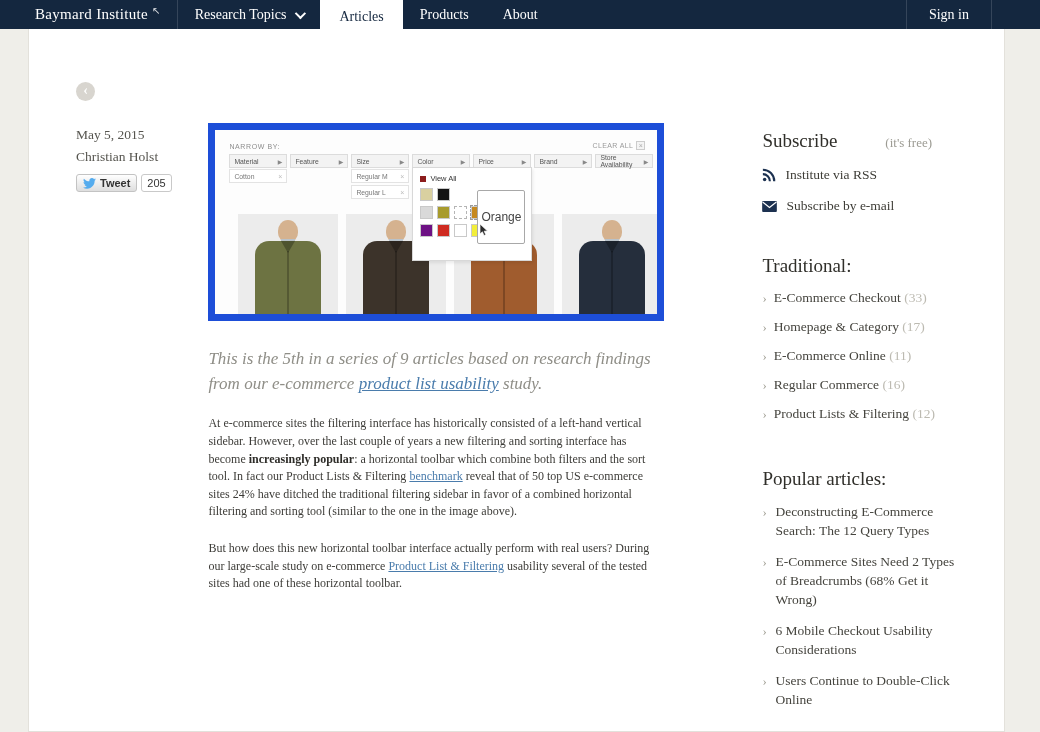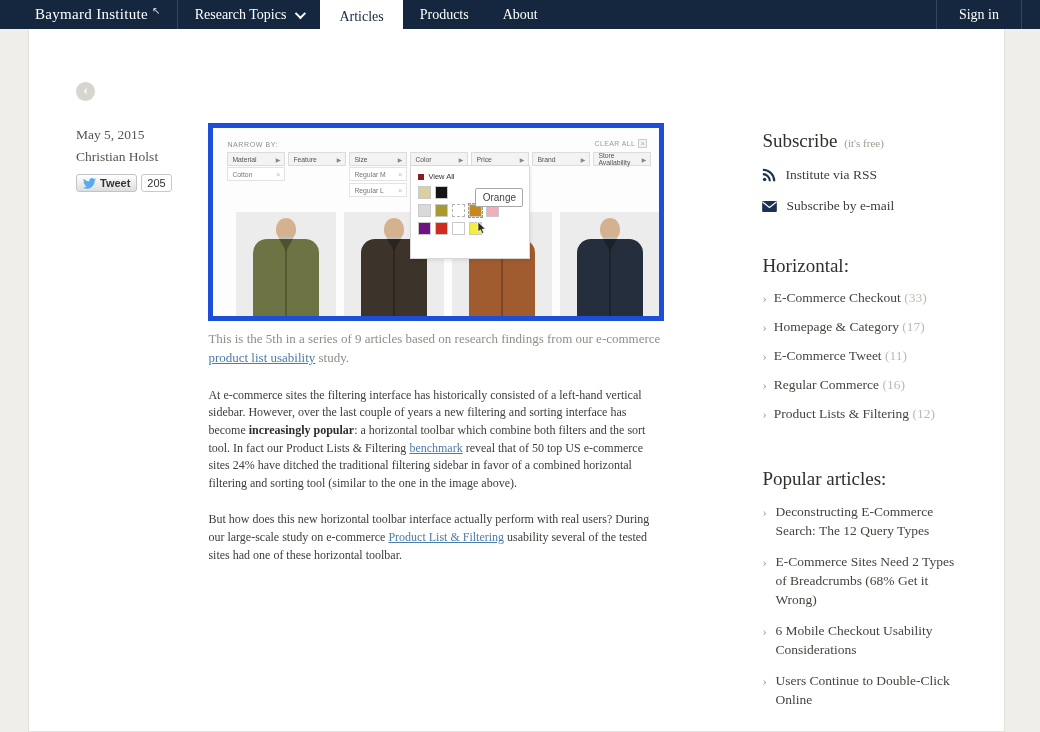--- a/index.html
+++ b/index.html
@@ -5,79 +5,79 @@
   * { margin:0; padding:0; box-sizing:border-box; }
   html,body { width:1040px; height:732px; overflow:hidden; background:#efeee9; font-family:"Liberation Serif", serif; }
 
   
   .nav { height:29px; background:#14273f; display:flex; align-items:stretch; color:#fff; font-size:14px; position:relative; z-index:5; }
   .brand { display:flex; align-items:center; gap:4px; padding:0 16px 0 35px; font-size:15px; letter-spacing:.3px; border-right:1px solid rgba(255,255,255,.14); cursor:pointer; }
   .logo-mark { font-size:10px; transform:translateY(-4px); opacity:.9; }
   .nav-item { display:flex; align-items:center; gap:7px; padding:0 17px; cursor:pointer;text-align:center; }
   .nav-item.active { background:#fff; color:#14273f; height:33px; padding:0 19px; }
   .chev-down { width:8px; height:8px; border-right:2px solid #fff; border-bottom:2px solid #fff; transform:rotate(45deg) translateY(-2px); margin-left:2px; }
-  .signin { margin-left:auto; margin-right:18px; display:flex; align-items:center; padding:0 22px; border-left:1px solid rgba(255,255,255,.14); border-right:1px solid rgba(255,255,255,.14); cursor:pointer; }
+  .signin { margin-left:auto; margin-right:48px; display:flex; align-items:center; padding:0 22px; border-left:1px solid rgba(255,255,255,.14); border-right:1px solid rgba(255,255,255,.14); cursor:pointer; }
 
   
   .sheet { width:977px; margin-left:28px; background:#fff; border:1px solid #e3e1db; border-top:none; height:703px; padding:40px 0 0 47px; position:relative; }
 
   .title-row { display:flex; gap:11px; margin-bottom:22px; }
   .back-btn { width:19px; height:19px; border-radius:50%; background:#d8d5cf; color:#fdfdfc; text-align:center; font:bold 14px/18px "Liberation Serif",serif; margin-top:13px; cursor:pointer; flex:none; }
   h1 { font-weight:600; font-size:29px; line-height:1.34; color:#1e1e1b; width:585px; }
 
   .columns { display:flex; }
   .meta-col { width:137px; font-size:13.5px; color:#55544e; padding-top:4px; }
   .meta-col .date { margin-bottom:6px;font-family:Liberation Serif, serif; }
   .meta-col .author { margin-bottom:9px; }
 
   
   .tweet-wrap { display:flex; align-items:center; gap:4px; font-family:"Liberation Sans",sans-serif; }
   .tweet-btn { display:inline-flex; align-items:center; gap:4px; background:linear-gradient(#ffffff,#dedede); border:1px solid #c3c3c3; border-radius:3px; padding:2px 6px; font-size:11px; font-weight:bold; color:#333; cursor:pointer; }
   .tweet-count { border:1px solid #c9c9c9; border-radius:3px; background:#fff; padding:2px 5px; font-size:11px; color:#333; }
 
   
   .article-col { width:458px; }
-  .figure { width:456px; height:198px; border:5px solid #1d4ed8; background:#fdfdfd; position:relative; font-family:"Liberation Sans",sans-serif; overflow:hidden; }
+  .figure { width:456px; height:198px; border:7px solid #1d4ed8; background:#fdfdfd; position:relative; font-family:"Liberation Sans",sans-serif; overflow:hidden; }
   .narrowby { position:absolute; top:13px; left:14px; font-size:7px; letter-spacing:.6px; color:#8e8e8e; }
   .clearall { position:absolute; top:11px; right:12px; font-size:7px; letter-spacing:.4px; color:#9a9a9a; display:flex; align-items:center; gap:3px; }
   .clearall .xbox { width:9px; height:9px; border:1px solid #ccc; color:#aaa; font-size:7px; line-height:7px; text-align:center; background:#f4f4f4; }
   .filterrow { position:absolute; top:24px; left:14px; display:flex; gap:3px; }
   .fbtn { width:58px; height:14px; background:#f3f3f3; border:1px solid #dcdcdc; font-size:6.8px; color:#555; display:flex; align-items:center; justify-content:space-between; padding:0 4px; }
   .fbtn .arr { color:#888; font-size:6px; }
   .applied { position:absolute; width:58px; height:14px; background:#fff; border:1px solid #e3e3e3; font-size:6.8px; color:#777; display:flex; align-items:center; justify-content:space-between; padding:0 4px; }
   .applied .xx { color:#bbb; font-size:7px; }
   .ap-cotton { left:14px; top:39px; }
   .ap-sizem { left:136px; top:39px; }
   .ap-sizel { left:136px; top:55px; }
   .color-panel { position:absolute; left:197px; top:37px; width:120px; height:94px; background:#fff; border:1px solid #d8d8d8; box-shadow:1px 2px 3px rgba(0,0,0,.08); z-index:2; padding:6px 7px; }
   .viewall { display:flex; align-items:center; gap:4px; font-size:7.5px; color:#333; }
   .viewall .vsq { width:6px; height:6px; background:#8c1d1d; }
   .srow { display:flex; gap:4px; margin-top:5px; }
   .sw { width:13px; height:13px; border:1px solid #c9c9c9; }
   .srow2 .sw:nth-of-type(3) { border:1px dashed #b5b5b5; }
   .srow2 .sw:nth-of-type(4) { outline:1px dashed #999; }
-  .tooltip { position:absolute; top:22px; right:6px; width:48px; background:#fff; border:1px solid #a8a8a8; border-radius:2px; font-size:10px; color:#444; text-align:center; padding:3px 0; z-index:3; }
+  .tooltip { position:absolute; top:22px; right:6px; width:48px; background:#fff; border:1px solid #a8a8a8; border-radius:2px; font-size:12px; color:#444; text-align:center; padding:19px 0; z-index:3; }
   .cursor { position:absolute; left:66px; top:56px; z-index:4; }
   .tiles { position:absolute; left:23px; top:84px; display:flex; gap:8px; }
   .tile { width:100px; height:106px; background:#ececec; position:relative; }
   .head { position:absolute; top:6px; left:40px; width:20px; height:22px; border-radius:50% 50% 42% 42%; background:#d5b28f; }
   .shirt { position:absolute; top:25px; left:43px; width:14px; height:12px; background:#b9c2ca; }
   .jkt { position:absolute; top:27px; left:17px; width:66px; height:79px; border-radius:14px 14px 0 0; }
   .jkt::before { content:""; position:absolute; left:26px; top:0; border-left:7px solid transparent; border-right:7px solid transparent; border-top:12px solid rgba(0,0,0,.28); }
   .jkt::after { content:""; position:absolute; left:32px; top:10px; width:2px; height:69px; background:rgba(0,0,0,.22); }
 
-  .caption { margin-top:9px; font-size:13px; line-height:1.45; color:#8f8e87; width:458px; }
+  .caption { margin-top:26px; font-style:italic; font-size:17px; line-height:1.45; color:#8f8e87; width:458px; }
   .caption a, .article-col p a { color:#4a7cac; }
   .article-col p { font-size:12px; line-height:1.47; color:#3d3c38; margin-top:19px; }
   .article-col strong { color:#2e2d29; }
 
   
   .sidebar { margin-left:96px; width:250px; padding-top:7px; }
   .sb-head { font-size:19px; color:#302f2a; display:flex; align-items:baseline; gap:7px; }
-  .sb-note { font-size:11px; color:#9c9b93; }
+  .sb-note { font-size:13px; color:#9c9b93;margin-left:41px; }
   .sub-row { display:flex; align-items:center; gap:9px; margin-top:15px; font-size:13.5px; color:#3e3d37; cursor:pointer; }
   .sub-row svg { flex:none; }
   .cats { margin-top:41px; }
   .cat-item { margin-top:13px; font-size:13.5px; cursor:pointer; }
   .chev { color:#a09f94; margin-right:7px; font-size:13px; }
   .cat-label { color:#45443e;text-align:center; }
   .cat-count { color:#bcbab1; }
   .pop { margin-top:46px; }
   .pop-item { margin-top:13px; font-size:13.5px; line-height:1.38; color:#45443e; padding-left:13px; position:relative; width:205px; cursor:pointer; }
   .pop-item .chev { position:absolute; left:0; top:0; }
@@ -276,33 +276,33 @@
       </div>
       <div class="sub-row">
         <svg width="15" height="11" viewBox="0 0 16 12">
           <rect x="0" y="0" width="16" height="12" rx="1" fill="#1c3150"></rect>
           <path d="M0.5 1 L8 7 L15.5 1" stroke="#fff" stroke-width="1.3" fill="none"></path>
         </svg>
         <span>Subscribe by e-mail</span>
       </div>
 
       <div class="cats">
-        <div class="sb-head">Horizontal:</div>
+        <div class="sb-head">Traditional:</div>
         <div>
 
             <div class="cat-item">
               <span class="chev">›</span><span class="cat-label">E-Commerce Checkout</span> <span class="cat-count">(33)</span>
             </div>
 
             <div class="cat-item">
               <span class="chev">›</span><span class="cat-label">Homepage &amp; Category</span> <span class="cat-count">(17)</span>
             </div>
 
             <div class="cat-item">
-              <span class="chev">›</span><span class="cat-label">E-Commerce Tweet</span> <span class="cat-count">(11)</span>
+              <span class="chev">›</span><span class="cat-label">E-Commerce Online</span> <span class="cat-count">(11)</span>
             </div>
 
             <div class="cat-item">
               <span class="chev">›</span><span class="cat-label">Regular Commerce</span> <span class="cat-count">(16)</span>
             </div>
 
             <div class="cat-item">
               <span class="chev">›</span><span class="cat-label">Product Lists &amp; Filtering</span> <span class="cat-count">(12)</span>
             </div>
           </div>

